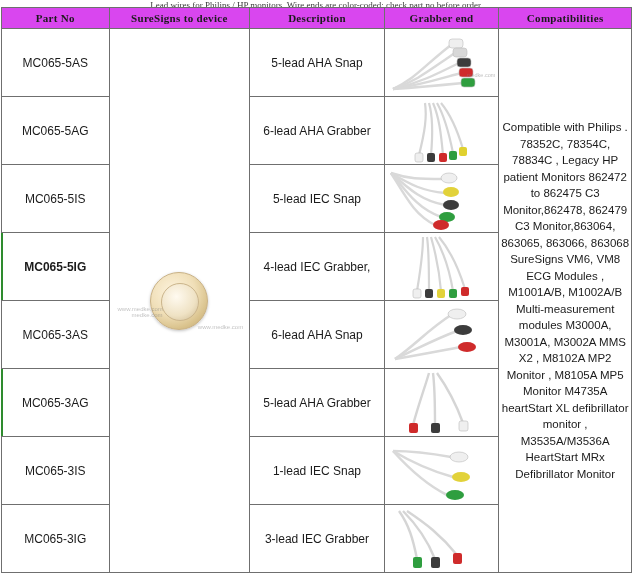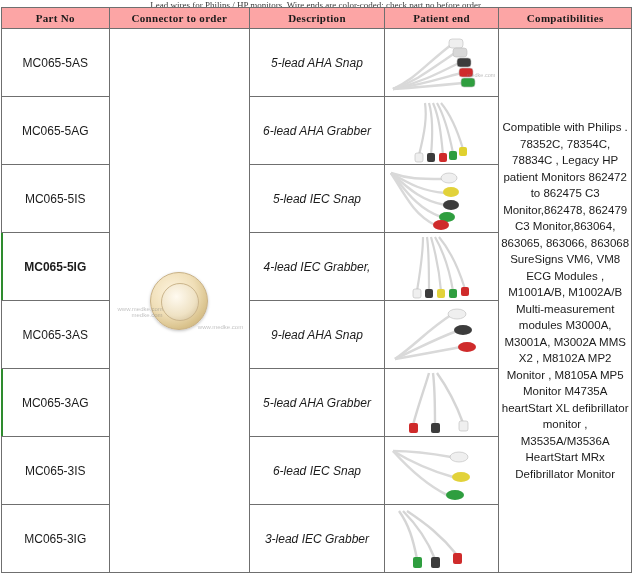--- a/index.html
+++ b/index.html
@@ -42,21 +42,21 @@
     table-layout: fixed;
     width: 631px;
   }
   table.maintable td, table.maintable th {
     border: 1px solid #6f6f6f;
     padding: 0;
     vertical-align: middle;
     text-align: center;
   }
   thead th {
-    background: #fca5a5;
+    background: #d946ef;
     font-family: "Liberation Serif", serif;
     font-weight: bold;
     font-size: 11px;
     color: #1b1b1b;
     height: 20px;
     letter-spacing: 0.3px;
   }
   .col-part { width: 107px; }
   .col-conn { width: 140px; }
   .col-desc { width: 134px; }
@@ -68,21 +68,20 @@
     color: #1b1b1b;
     height: 67px;
     font-family: "Liberation Sans", sans-serif;
     text-align: center;
   }
   tbody td.desc {
     font-size: 12px;
     color: #1b1b1b;
     text-align: center;
     padding: 0 4px;
-    font-style: italic;
   }
   tbody td.pend {
     padding: 0;
     position: relative;
     height: 67px;
   }
   td.compat {
     font-size: 11.5px;
     color: #1b1b1b;
     line-height: 16.5px;
@@ -180,23 +179,23 @@
     <colgroup>
       <col class="col-part">
         <col class="col-conn">
         <col class="col-desc">
         <col class="col-pend">
         <col class="col-comp">
     </colgroup>
     <thead>
       <tr>
         <th>Part No</th>
-        <th>Connector to order</th>
+        <th>SureSigns to device</th>
         <th>Description</th>
-        <th>Patient end</th>
+        <th>Grabber end</th>
         <th>Compatibilities</th>
       </tr>
     </thead>
     <tbody>
 
       <tr>
         <td class="partno">MC065-5AS</td>
         <td class="connector" rowspan="8">
           <div class="conn-wrap">
             <div class="plug">
@@ -307,21 +306,21 @@
               <rect x="52" y="56" width="8" height="9" rx="2" fill="#e2d23a"></rect>
               <rect x="64" y="56" width="8" height="9" rx="2" fill="#2f9e3f"></rect>
               <rect x="76" y="54" width="8" height="9" rx="2" fill="#cf2b2b"></rect>
             </g>
           </svg>
         </td>
       </tr>
 
       <tr>
         <td class="partno">MC065-3AS</td>
-        <td class="desc">9-lead AHA Snap</td>
+        <td class="desc">6-lead AHA Snap</td>
         <td class="pend">
           <svg class="leads" viewBox="0 0 112 67">
             <g fill="none" stroke="#d9d9d9" stroke-width="2.6">
               <path d="M10 58 C 30 44, 44 28, 66 14"></path>
               <path d="M10 58 C 32 48, 50 38, 72 30"></path>
               <path d="M10 58 C 34 54, 54 50, 76 46"></path>
             </g>
             <g>
               <ellipse cx="72" cy="13" rx="9" ry="5" fill="#efefef" stroke="#bbb" stroke-width="0.6"></ellipse>
               <ellipse cx="78" cy="29" rx="9" ry="5" fill="#3c3c3c"></ellipse>
@@ -348,21 +347,21 @@
               <rect x="24" y="54" width="9" height="10" rx="2" fill="#cf2b2b"></rect>
               <rect x="46" y="54" width="9" height="10" rx="2" fill="#3c3c3c"></rect>
               <rect x="74" y="52" width="9" height="10" rx="2" fill="#efefef" stroke="#bbb" stroke-width="0.6"></rect>
             </g>
           </svg>
         </td>
       </tr>
 
       <tr>
         <td class="partno">MC065-3IS</td>
-        <td class="desc">6-lead IEC Snap</td>
+        <td class="desc">1-lead IEC Snap</td>
         <td class="pend">
           <svg class="leads" viewBox="0 0 112 67">
             <g fill="none" stroke="#d9d9d9" stroke-width="2.6">
               <path d="M8 14 C 28 14, 44 16, 66 20"></path>
               <path d="M8 14 C 28 26, 46 34, 68 40"></path>
               <path d="M8 14 C 26 34, 42 48, 62 58"></path>
             </g>
             <g>
               <ellipse cx="74" cy="20" rx="9" ry="5" fill="#efefef" stroke="#bbb" stroke-width="0.6"></ellipse>
               <ellipse cx="76" cy="40" rx="9" ry="5" fill="#e2d23a"></ellipse>

